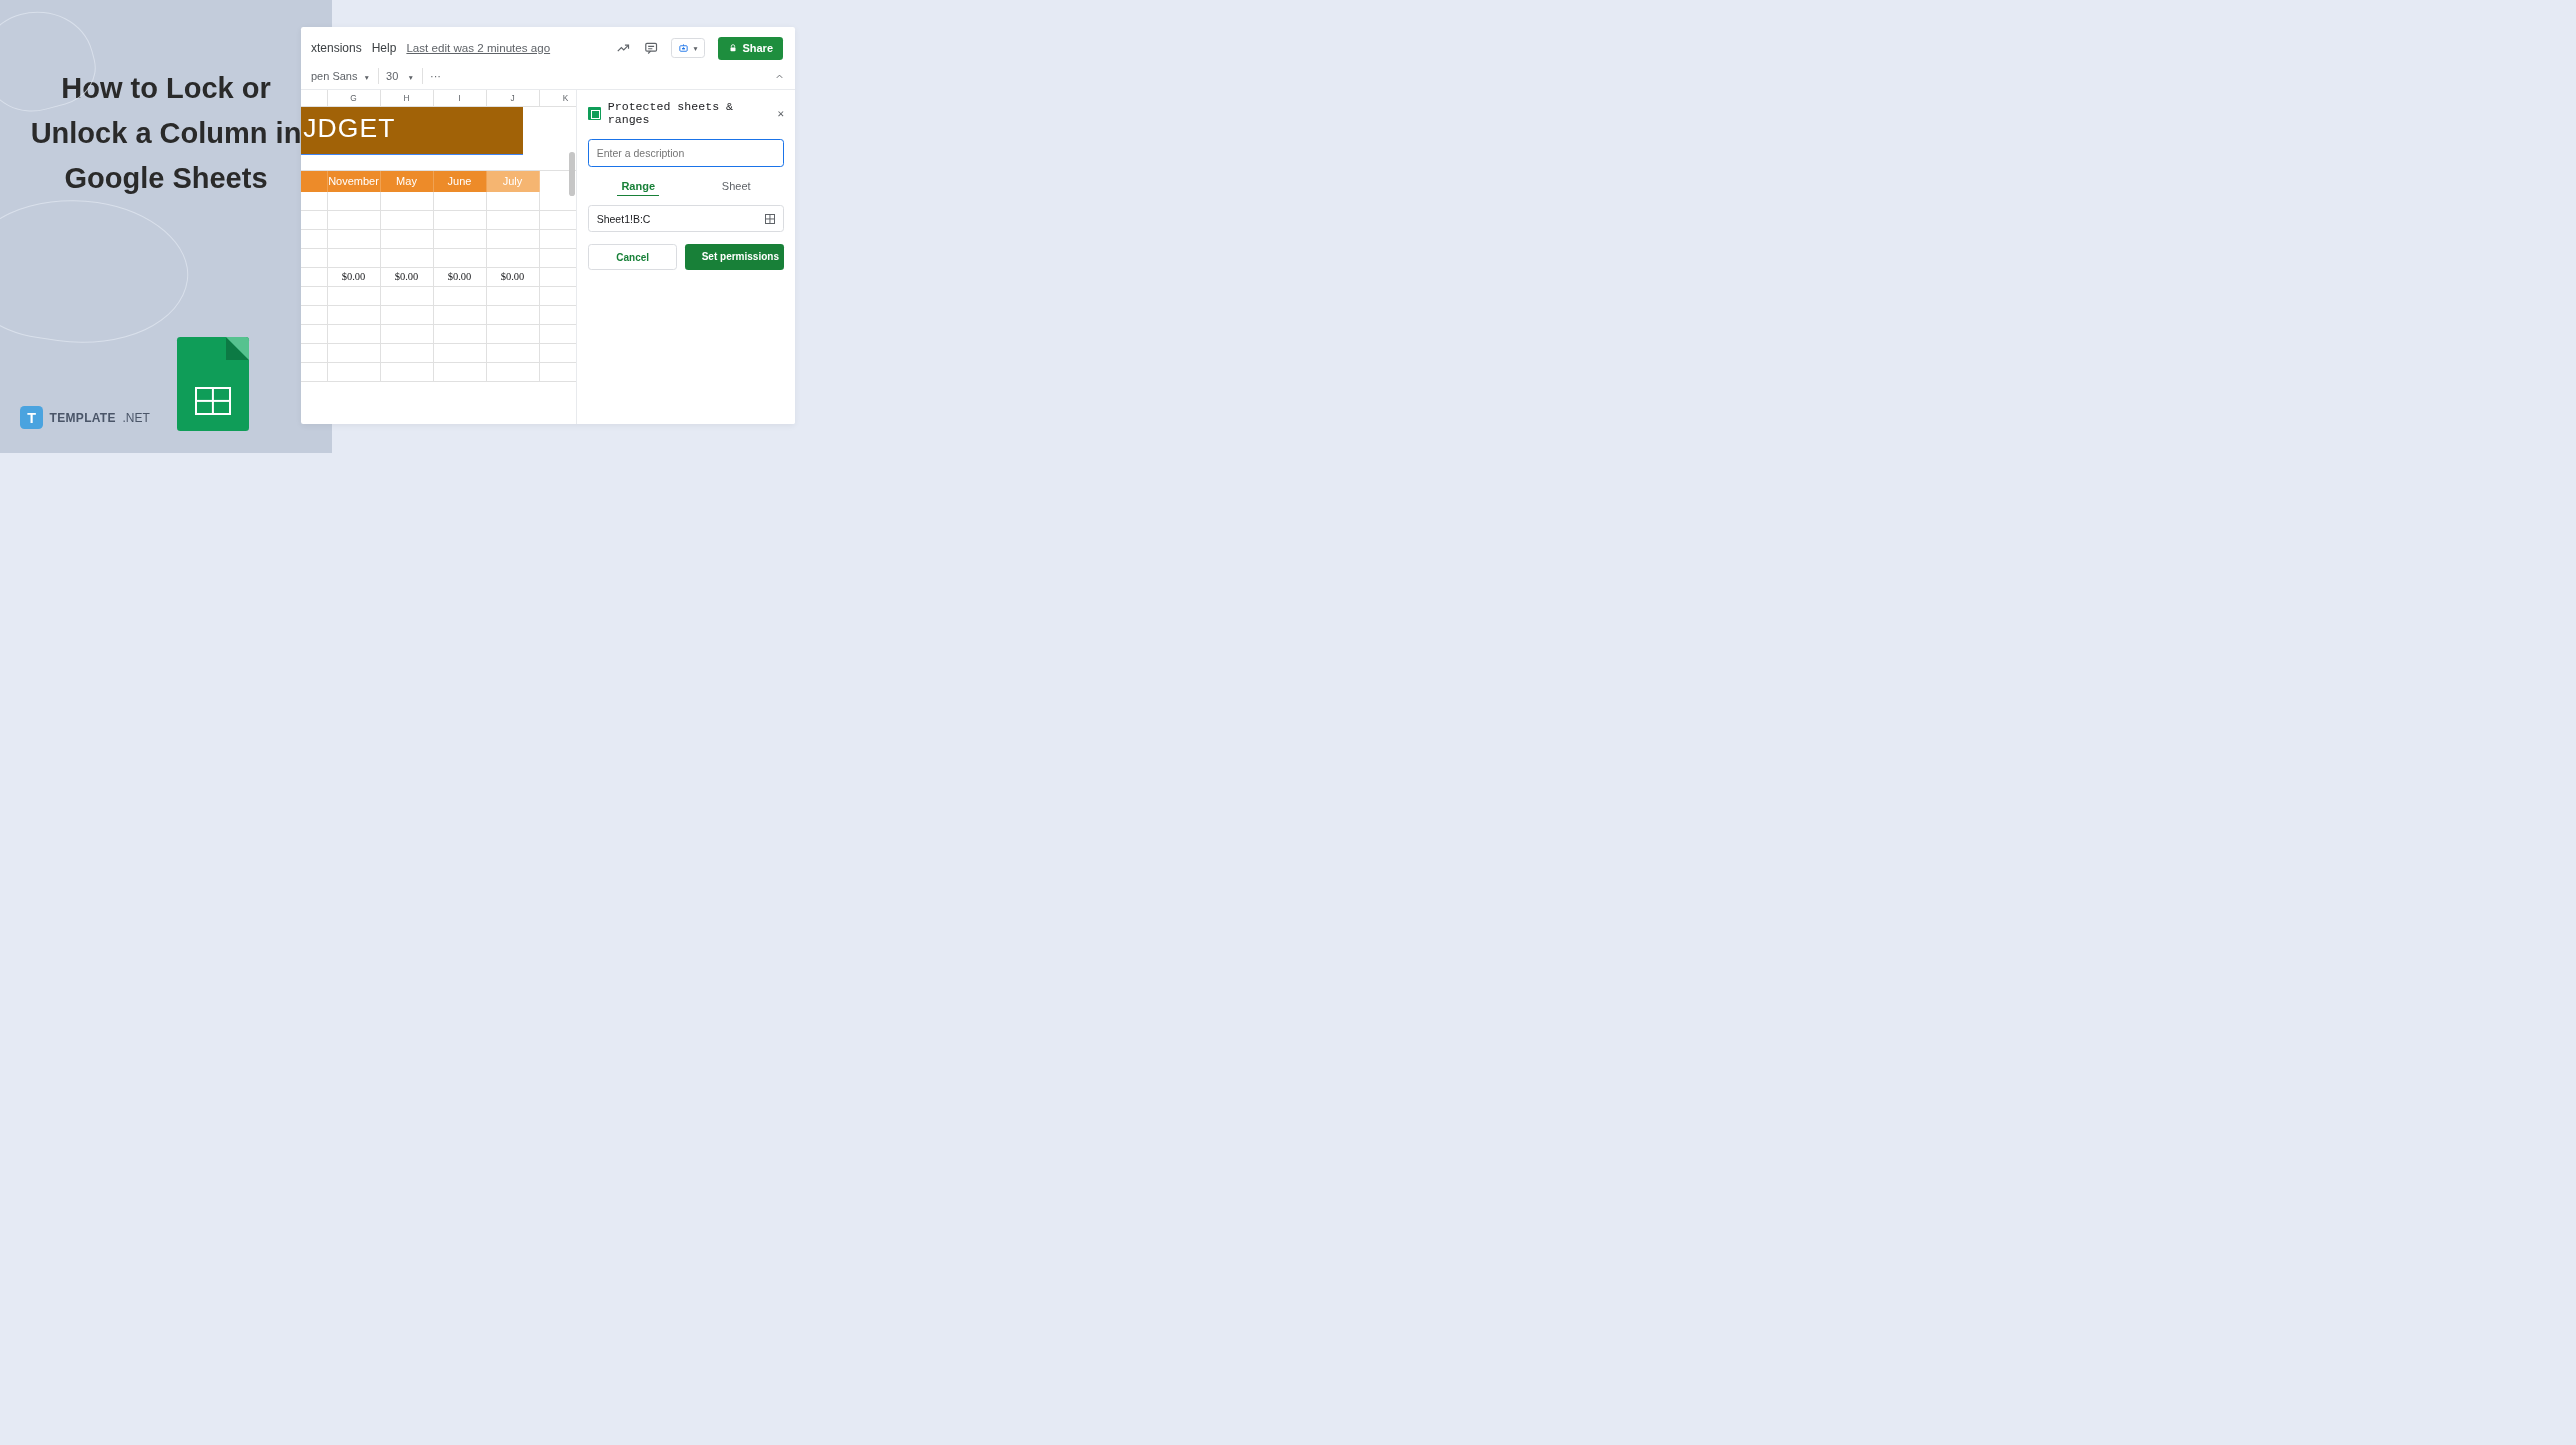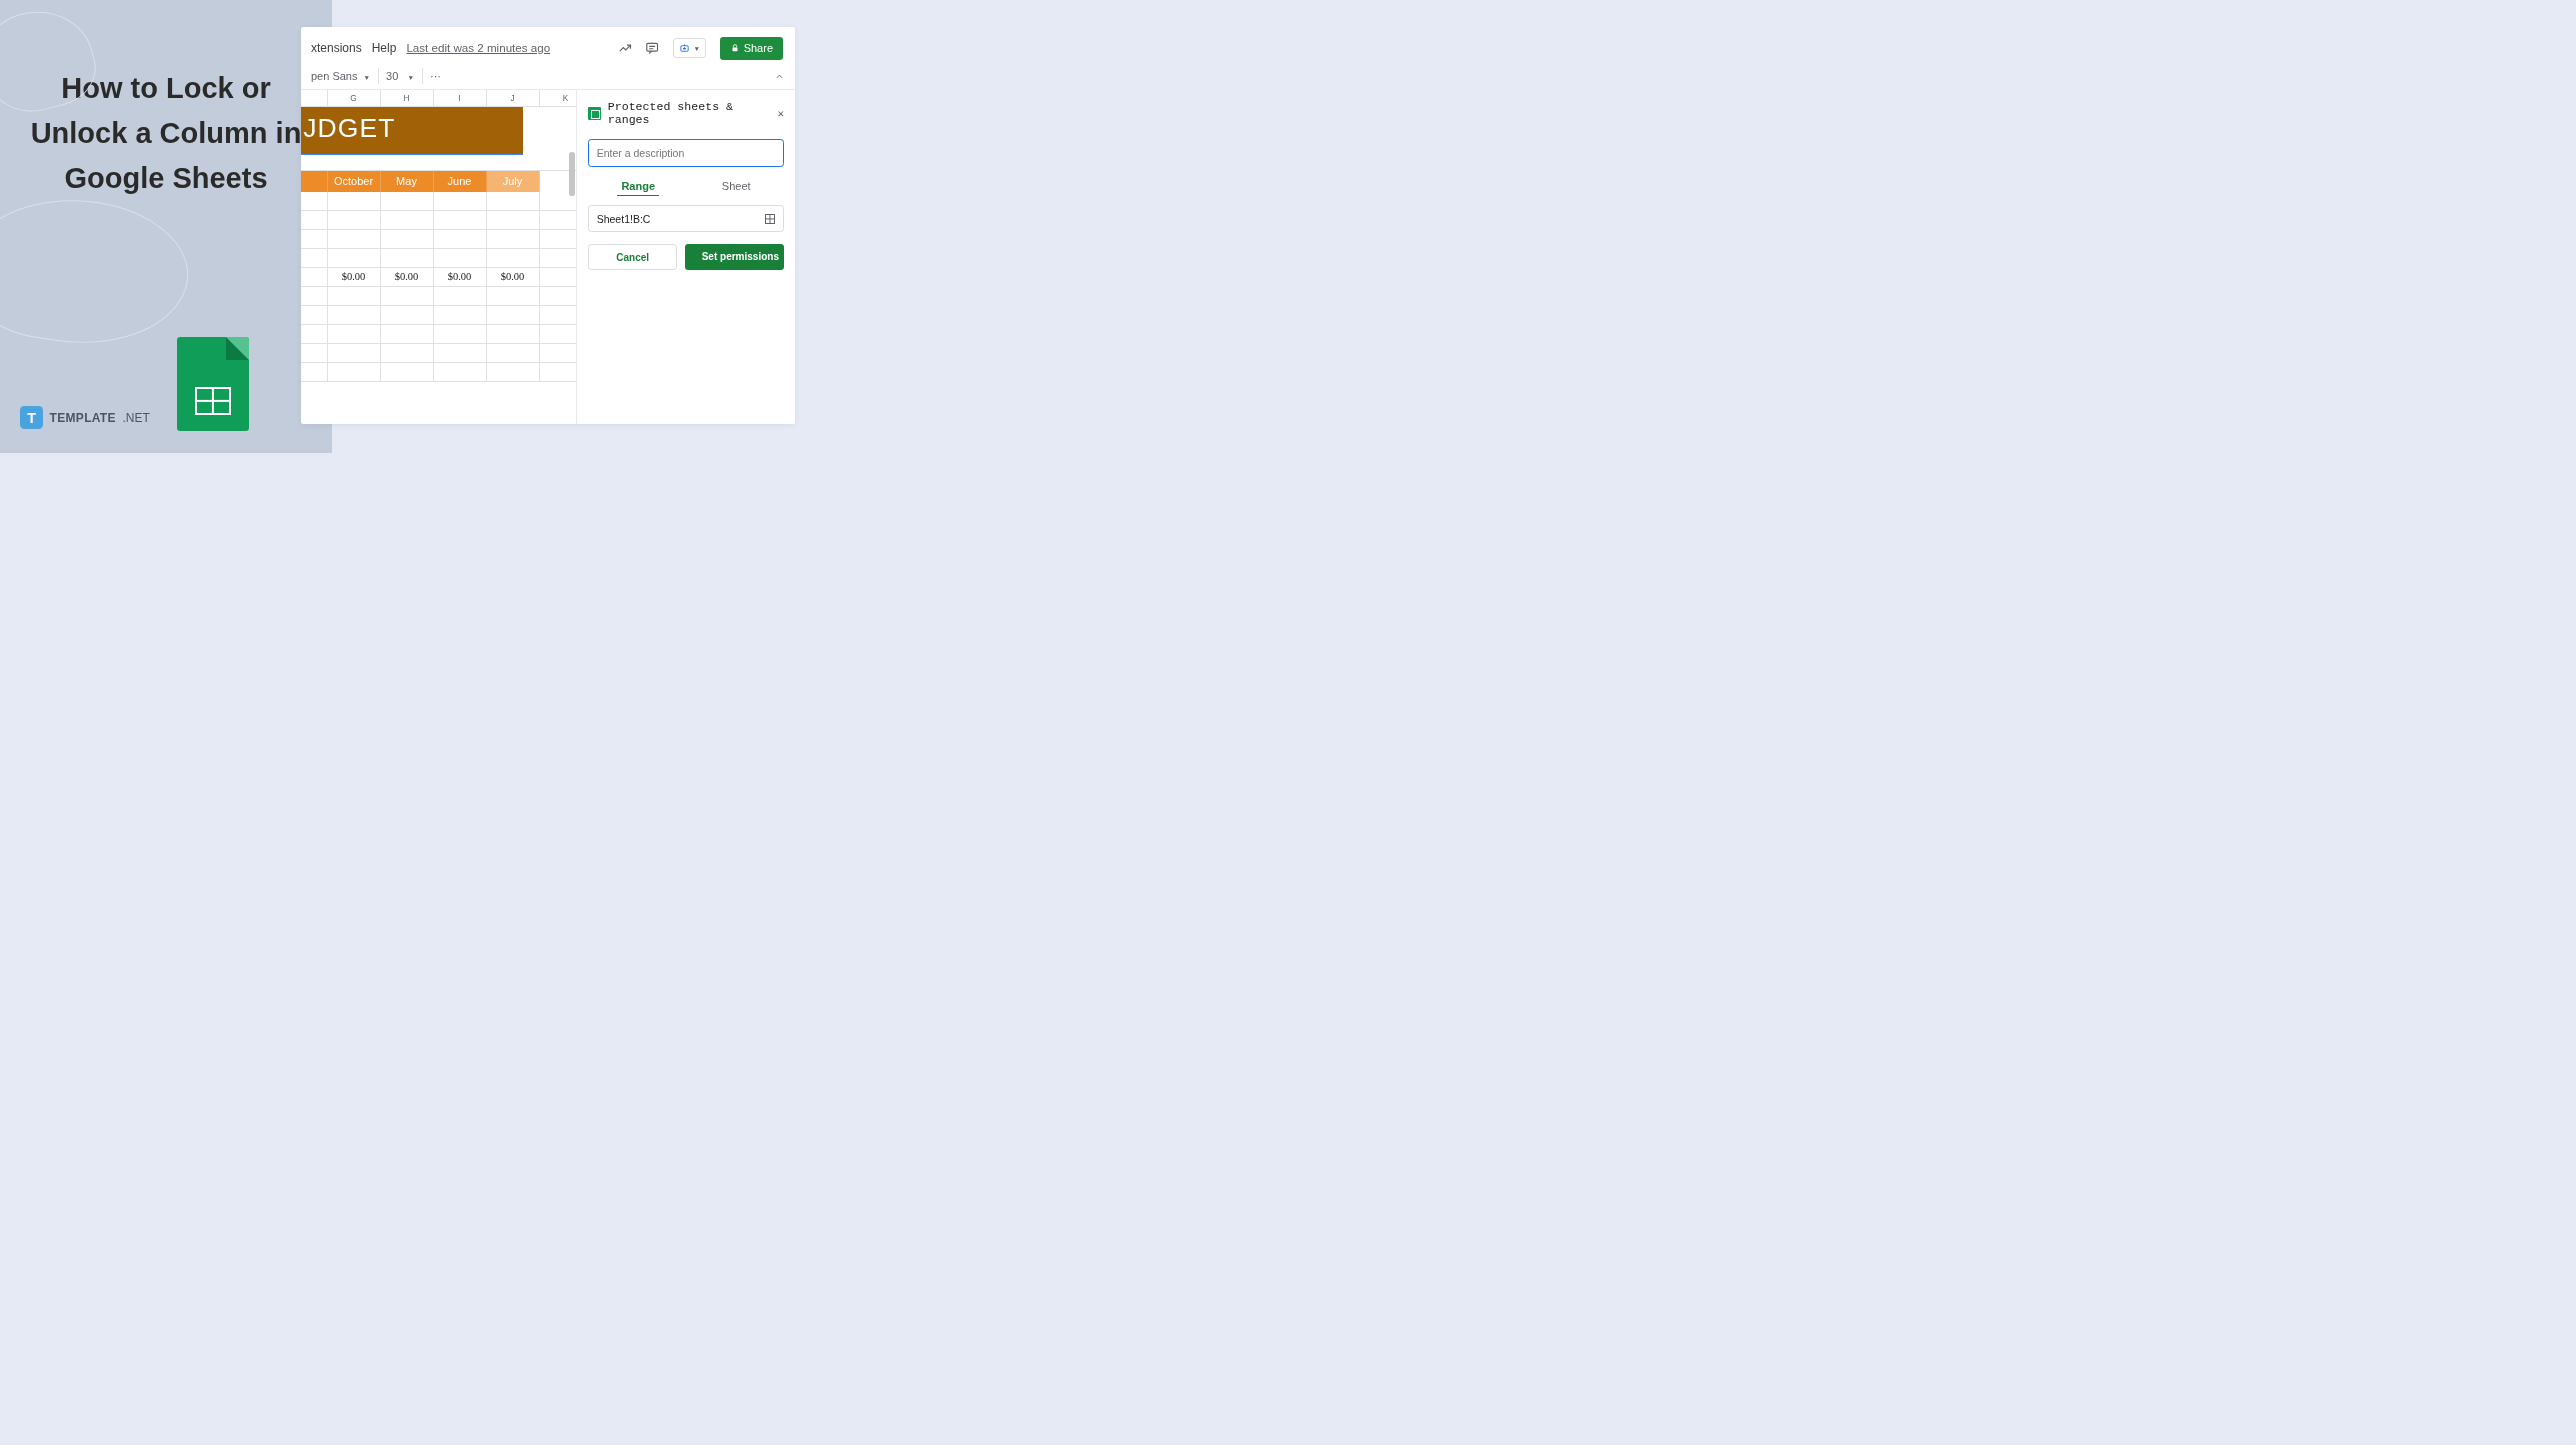--- a/index.html
+++ b/index.html
@@ -169,21 +169,21 @@
     gap: 3.3px;
     color: #1a73e8;
   }
   .present-btn .caret { color: #5f6368; font-size: 6.6px;}
   .share-btn {
     background: #1e8e3e;
     color: #fff;
     border-radius: 3.3px;
     padding: 5.5px 10px;
     font-size: 11px;
-    font-weight: 400;
+    font-weight: 700;
     display: flex; align-items: center; gap: 4px;
   }
   .toolbar {
     display: flex;
     align-items: center;
     padding: 4.4px 10px 5.5px 10px;
     border-bottom: 0.6px solid #e8eaed;
     gap: 7.7px;
     color: #5f6368;
     font-size: 11px;
@@ -459,21 +459,21 @@
         <div class="ch">G</div>
         <div class="ch">H</div>
         <div class="ch">I</div>
         <div class="ch">J</div>
         <div class="ch">K</div>
       </div>
       <div class="banner">JDGET</div>
       <div class="spacer-row"></div>
       <div class="month-row">
         <div class="mc first"></div>
-        <div class="mc">October</div>
+        <div class="mc">November</div>
         <div class="mc">May</div>
         <div class="mc">June</div>
         <div class="mc light">July</div>
       </div>
       <div class="grid-rows">
         <div class="gr">
             <div class="gc first"></div>
             <div class="gc"></div>
             <div class="gc"></div>
             <div class="gc"></div>

